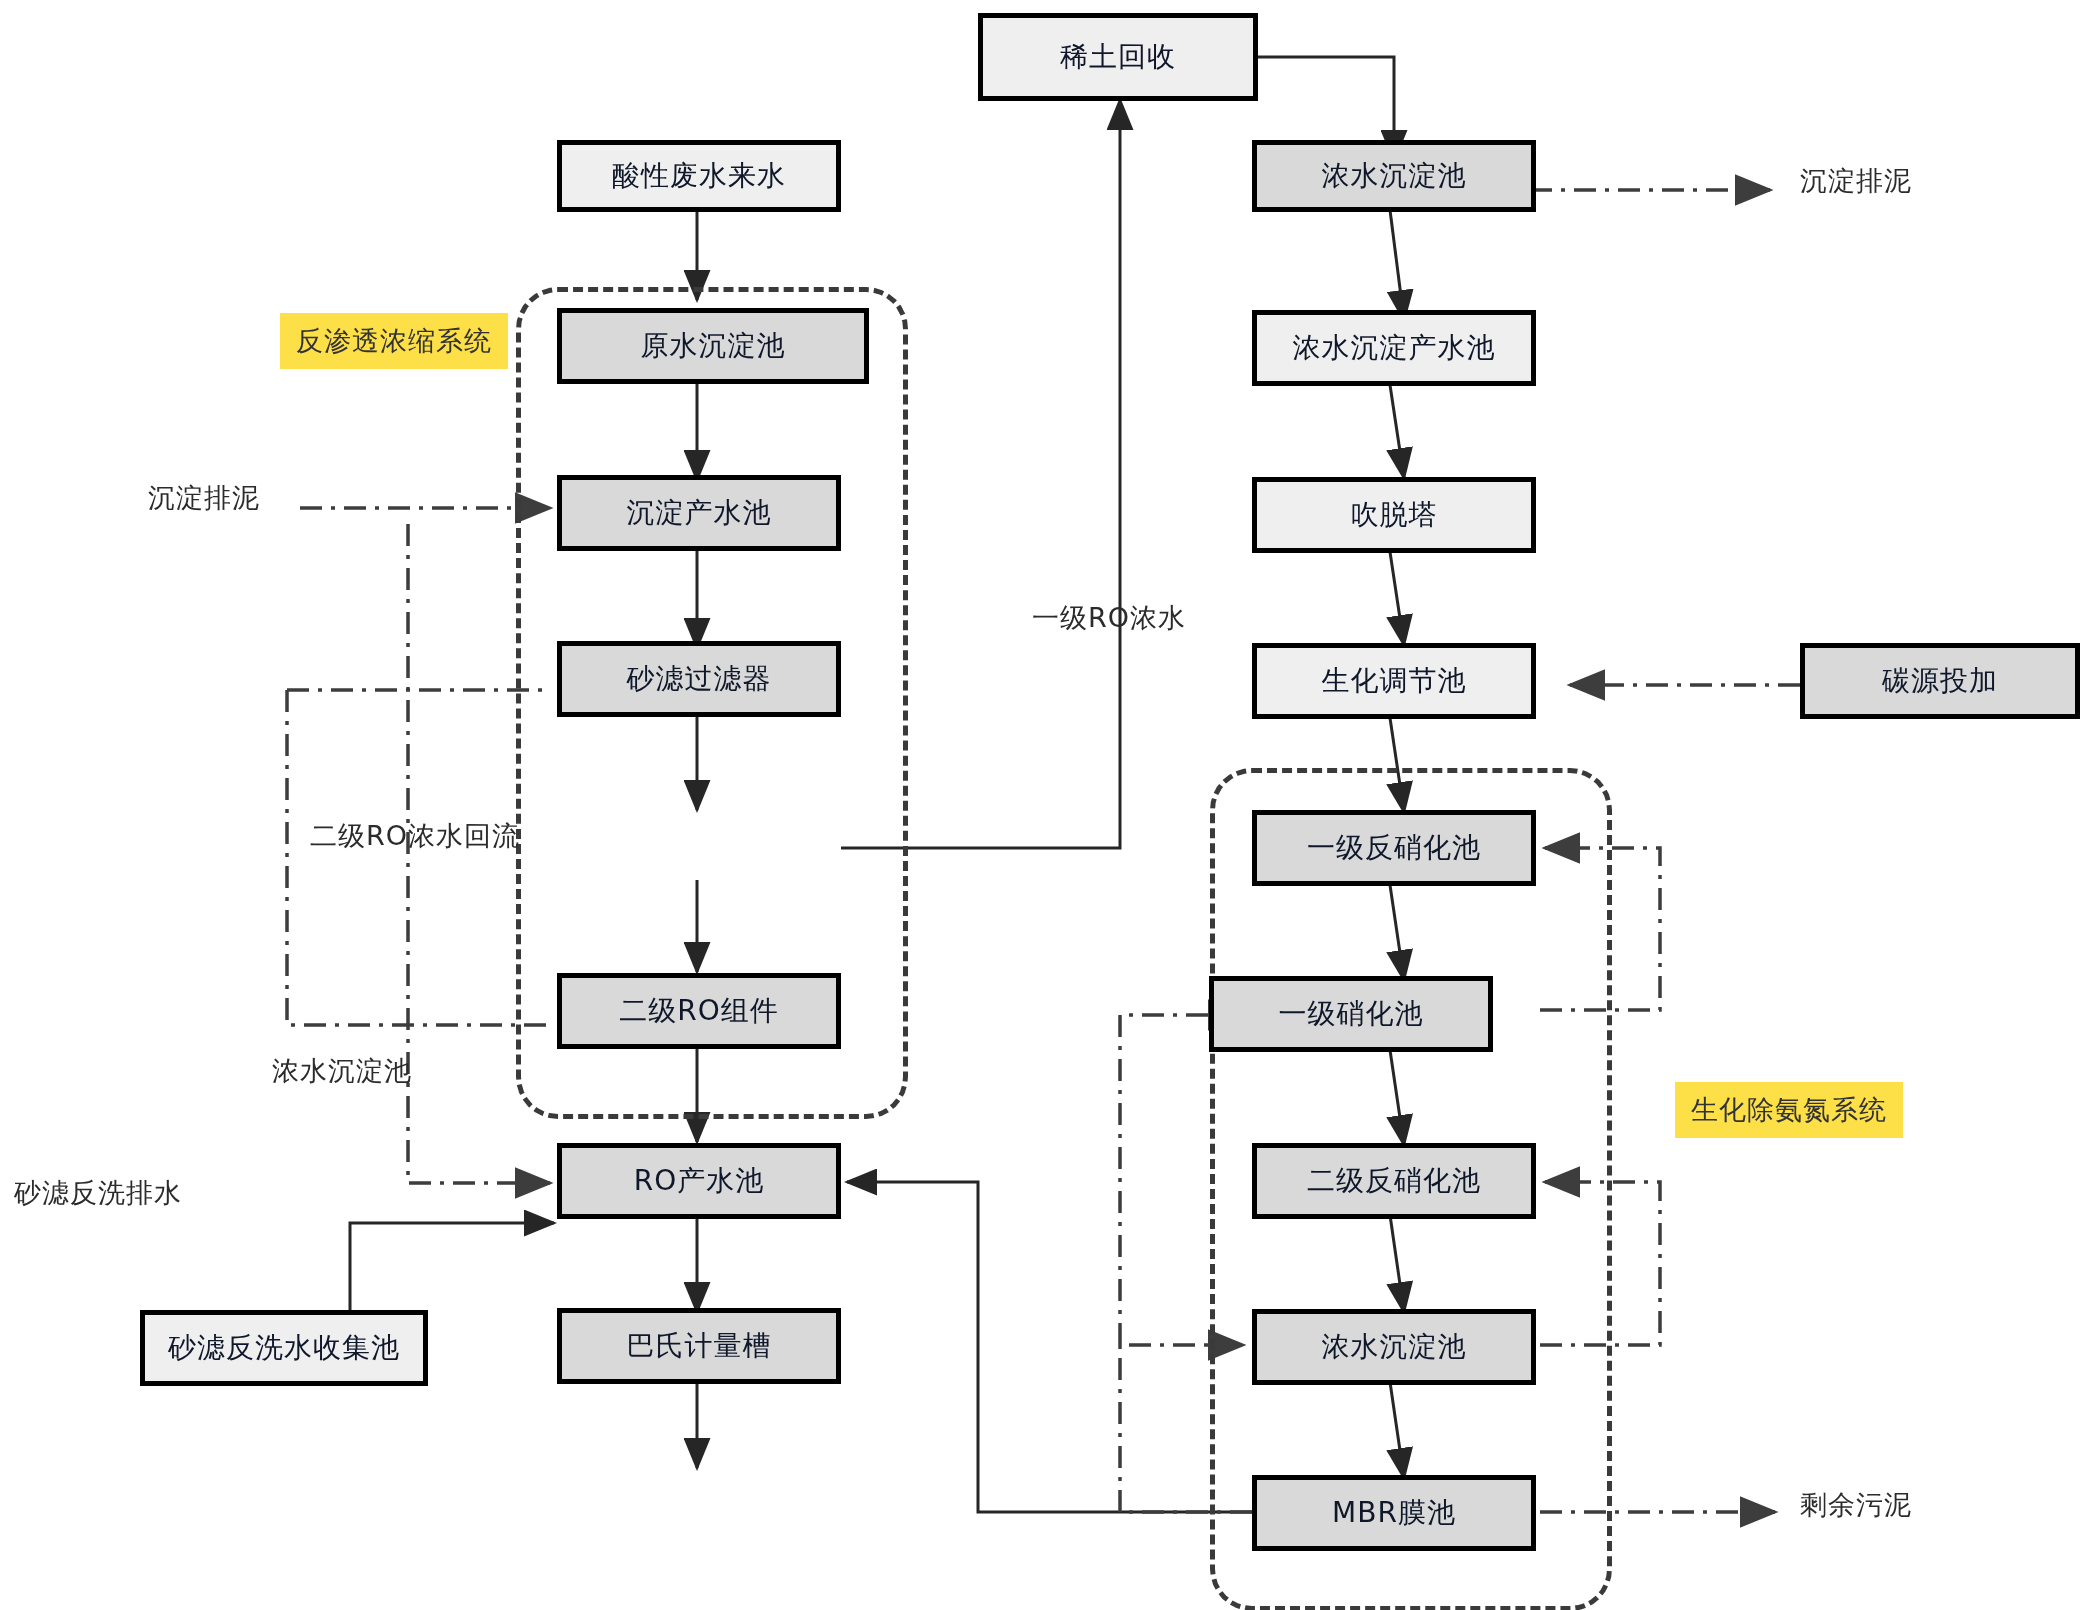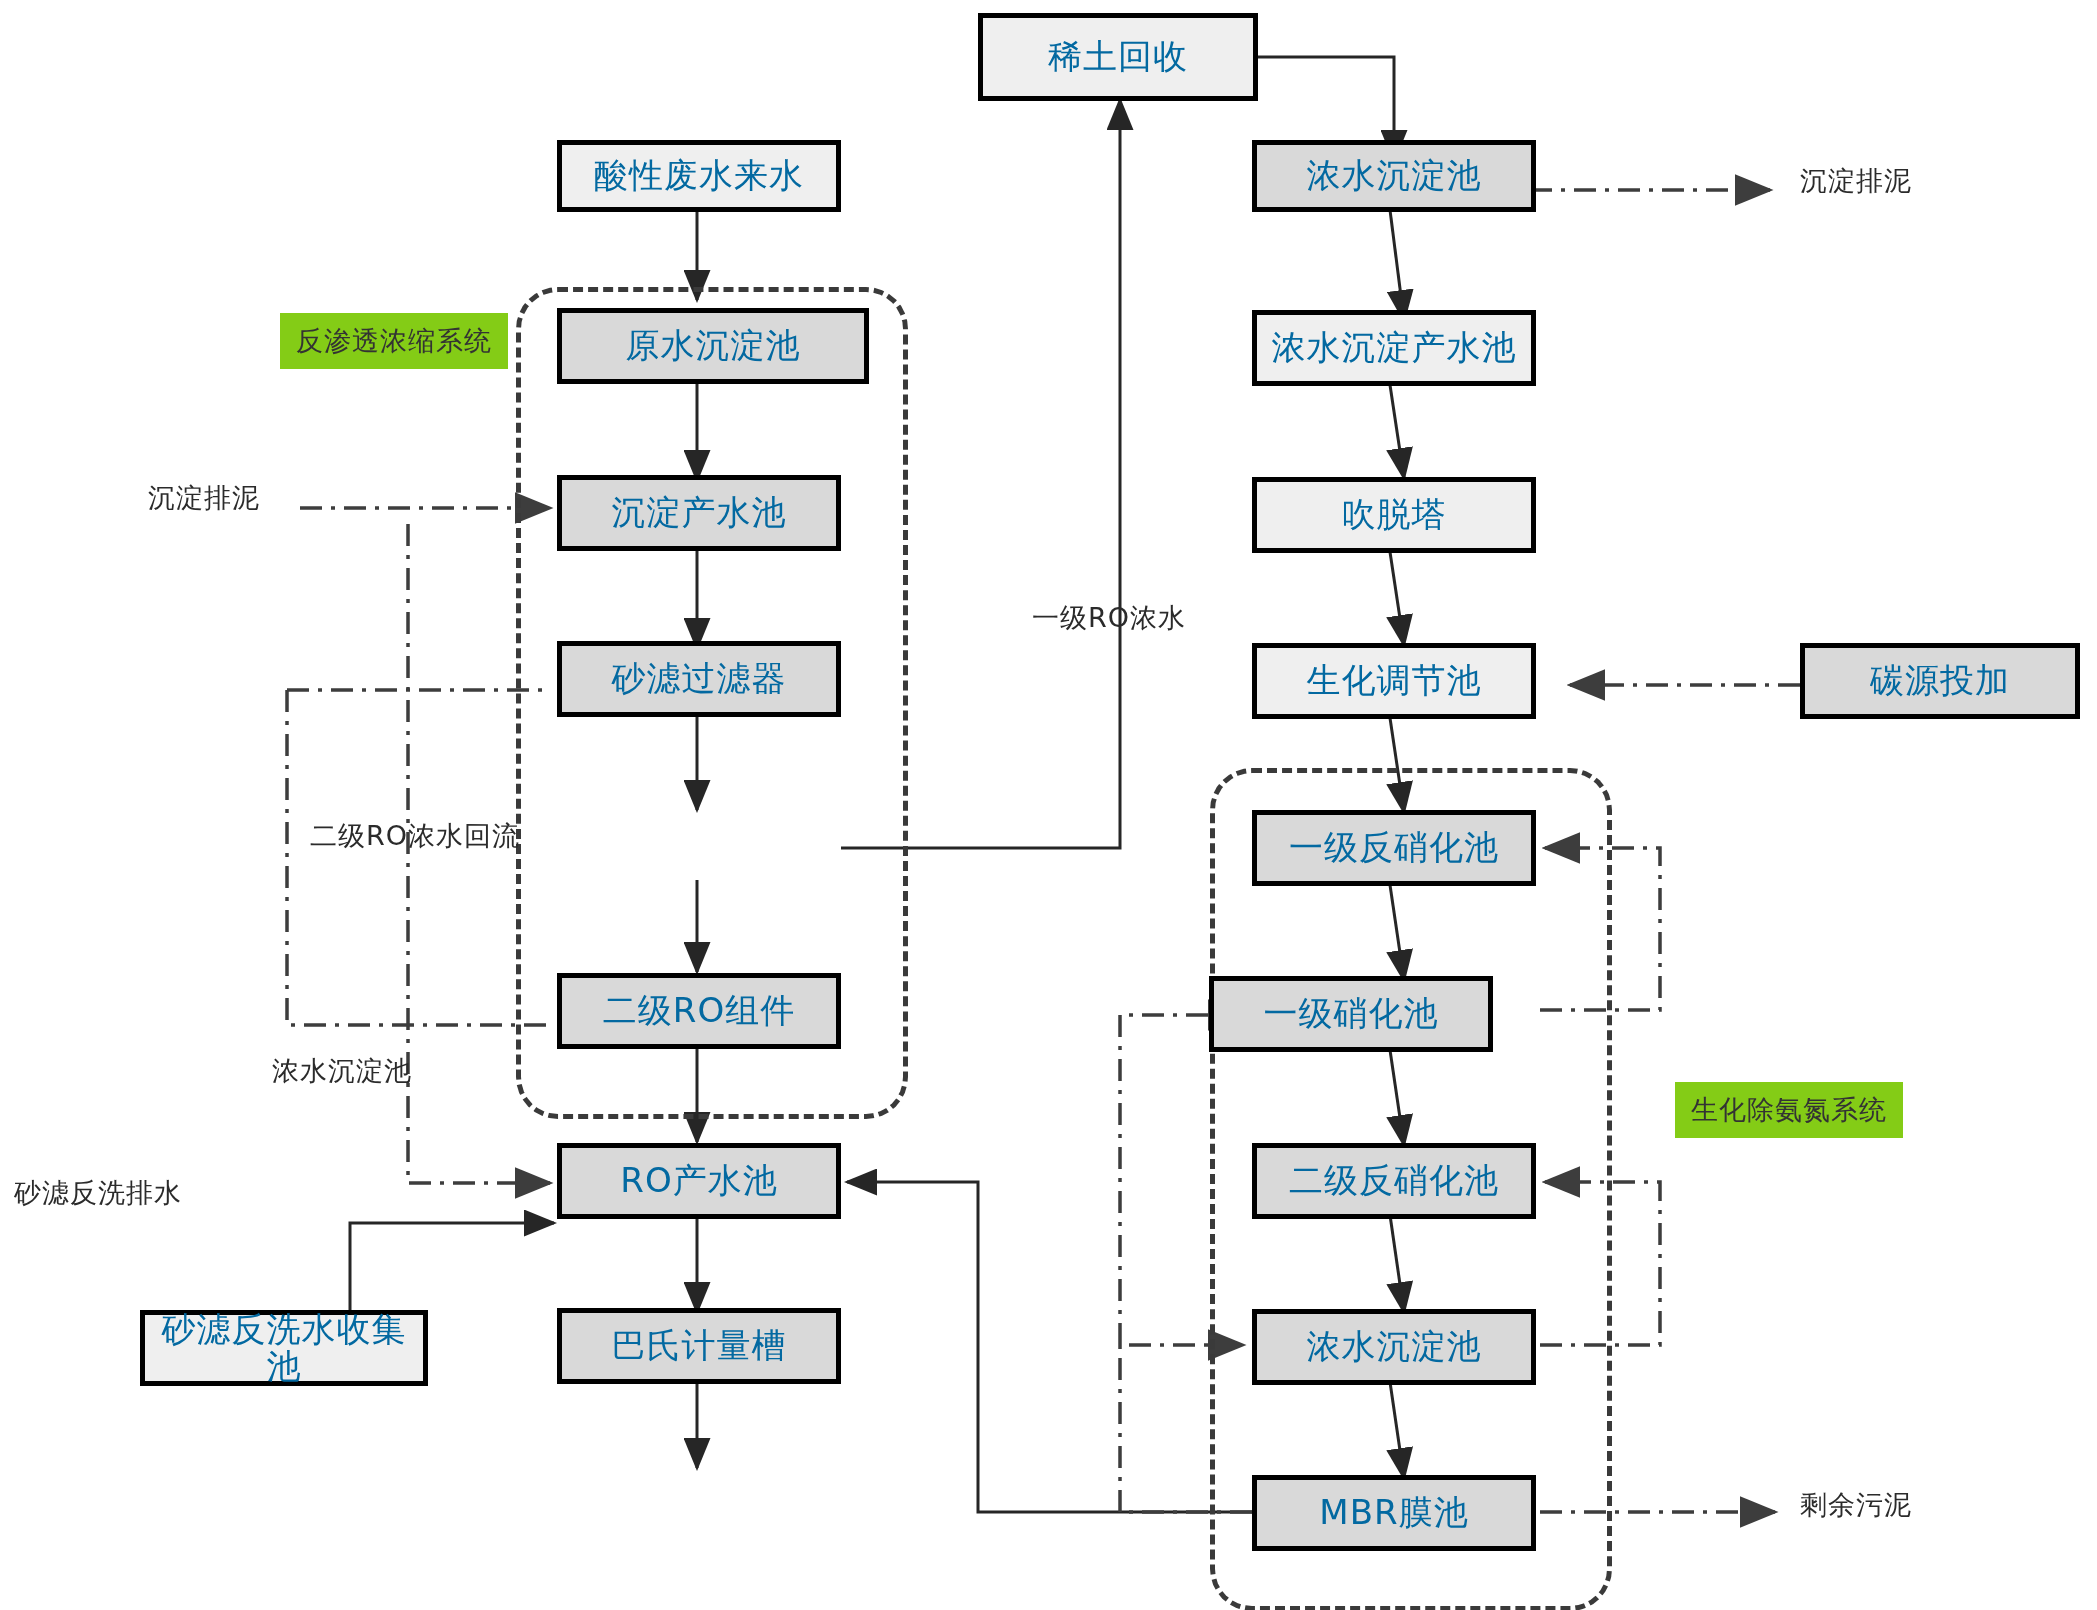--- a/index.html
+++ b/index.html
@@ -26,43 +26,43 @@
     pointer-events: none;
   }
   .node {
     position: absolute;
     box-sizing: border-box;
     background: #d9d9d9;
     border: 5px solid #000000;
     display: flex;
     align-items: center;
     justify-content: center;
-    font-size: 34px;
-    color: #0369a1;
+    font-size: 28px;
+    color: #0f172a;
     letter-spacing: 1px;
     text-align: center;
     line-height: 1.1;
     z-index: 3;
   }
   .node.light {
     background: #efefef;
   }
   .edge-label {
     position: absolute;
     font-size: 27px;
     color: #2b2b2b;
     white-space: nowrap;
     z-index: 4;
     letter-spacing: 1px;
   }
   .sys-label {
     position: absolute;
     font-size: 27px;
     color: #333333;
-    background: #84cc16;
+    background: #fde047;
     white-space: nowrap;
     padding: 10px 16px;
     z-index: 2;
     letter-spacing: 1px;
   }
   .group-box {
     position: absolute;
     box-sizing: border-box;
     border: 5px dashed #3a3a3a;
     border-radius: 42px;

